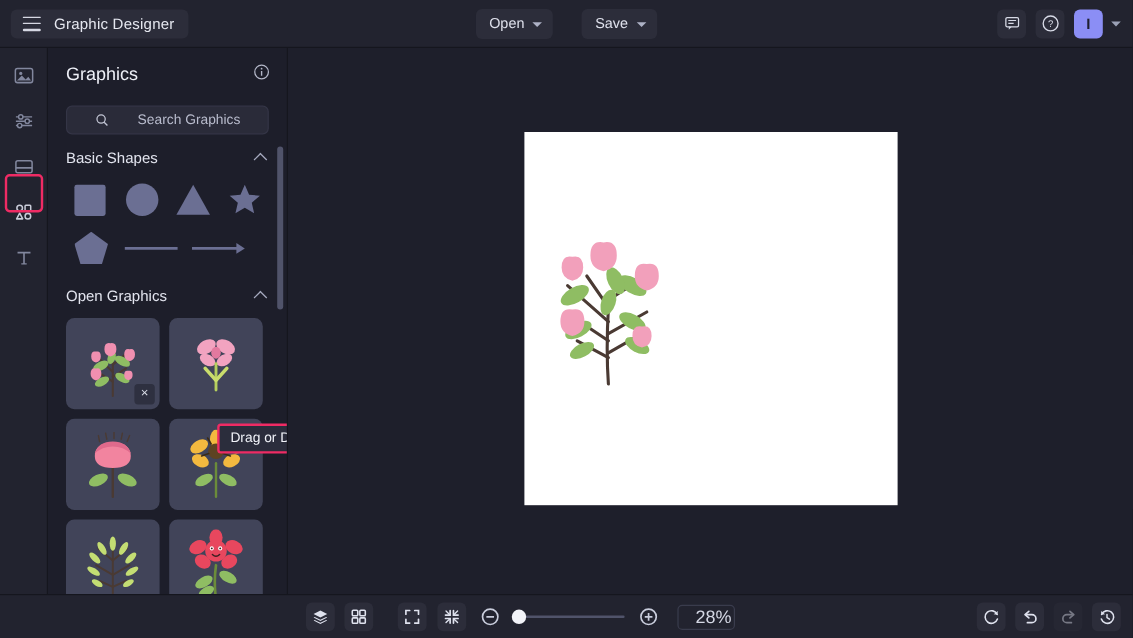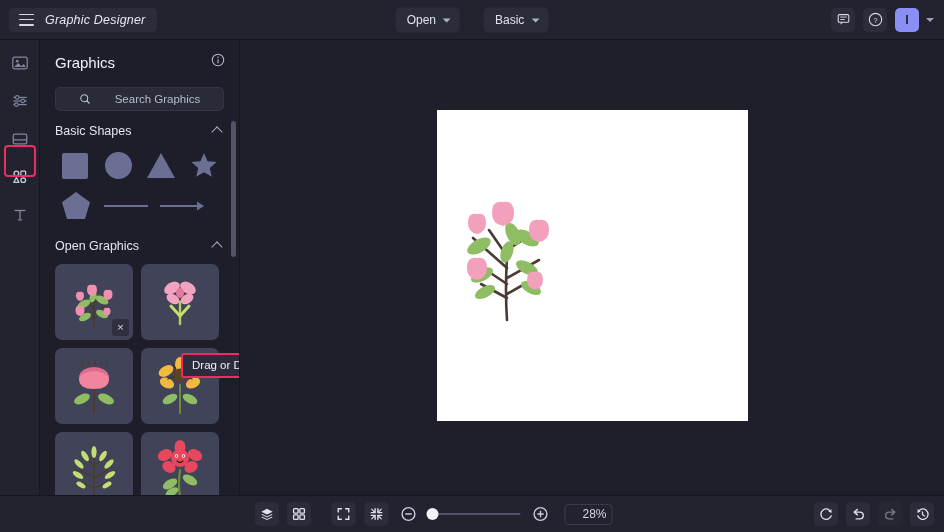--- a/index.html
+++ b/index.html
@@ -24,21 +24,20 @@
     position: relative;
     border-bottom: 1px solid #15161e;
   }
   .brand {
     display: flex; align-items: center; gap: 11px;
     margin-left: 9px;
     padding: 5px 12px 5px 10px;
     border-radius: 5px;
     background: #2c2d3a;
     cursor: pointer;
-    font-style: italic;
   }
   .hamburger { width: 15px; height: 12px; display: flex; flex-direction: column; justify-content: space-between; }
   .hamburger i { display: block; height: 1.6px; background: #d6d8e3; border-radius: 1px; }
   .brand-title { color: #e6e8f0; font-size: 12.5px; letter-spacing: .2px; }
 
   .top-center {
     position: absolute; left: 50%; top: 50%;
     transform: translate(-50%, -50%);
     display: flex; gap: 24px;
   }
@@ -291,21 +290,21 @@
     position: absolute; left: 0; top: 50%;
     transform: translate(-2px,-50%);
     width: 12px; height: 12px;
     background: #f2f3f8; border-radius: 50%;
     cursor: grab;
   }
   .zoom-val {
     min-width: 48px; height: 21px;
     border: 1px solid #3a3c4d;
     border-radius: 4px;
-    color: #d4d7e4; font-size: 12px;
+    color: #d4d7e4; font-size: 15px;
     display: flex; align-items: center; justify-content: center;
     margin-left: 4px;
     cursor: text;
     padding-left: 12px;
   }
   .dim { opacity: .45; }
 </style>
 </head>
 <body>
 
@@ -320,21 +319,21 @@
         </span>
       <span class="brand-title">Graphic Designer</span>
     </div>
 
     <div class="top-center">
       <div class="menu-btn">
         <span>Open</span>
         <span class="caret"></span>
       </div>
       <div class="menu-btn">
-        <span>Basic</span>
+        <span>Save</span>
         <span class="caret"></span>
       </div>
     </div>
 
     <div class="top-right">
       <div class="icon-btn">
         <svg width="13" height="13" viewBox="0 0 16 16">
           <rect x="1.5" y="2" width="13" height="9.5" rx="1.4" fill="none" stroke="#d7dae6" stroke-width="1.3"></rect>
           <path d="M4.5 11.5 L4.5 14.5 L7.5 11.5 Z" fill="#d7dae6"></path>
           <line x1="4" y1="5" x2="12" y2="5" stroke="#d7dae6" stroke-width="1.1"></line>

